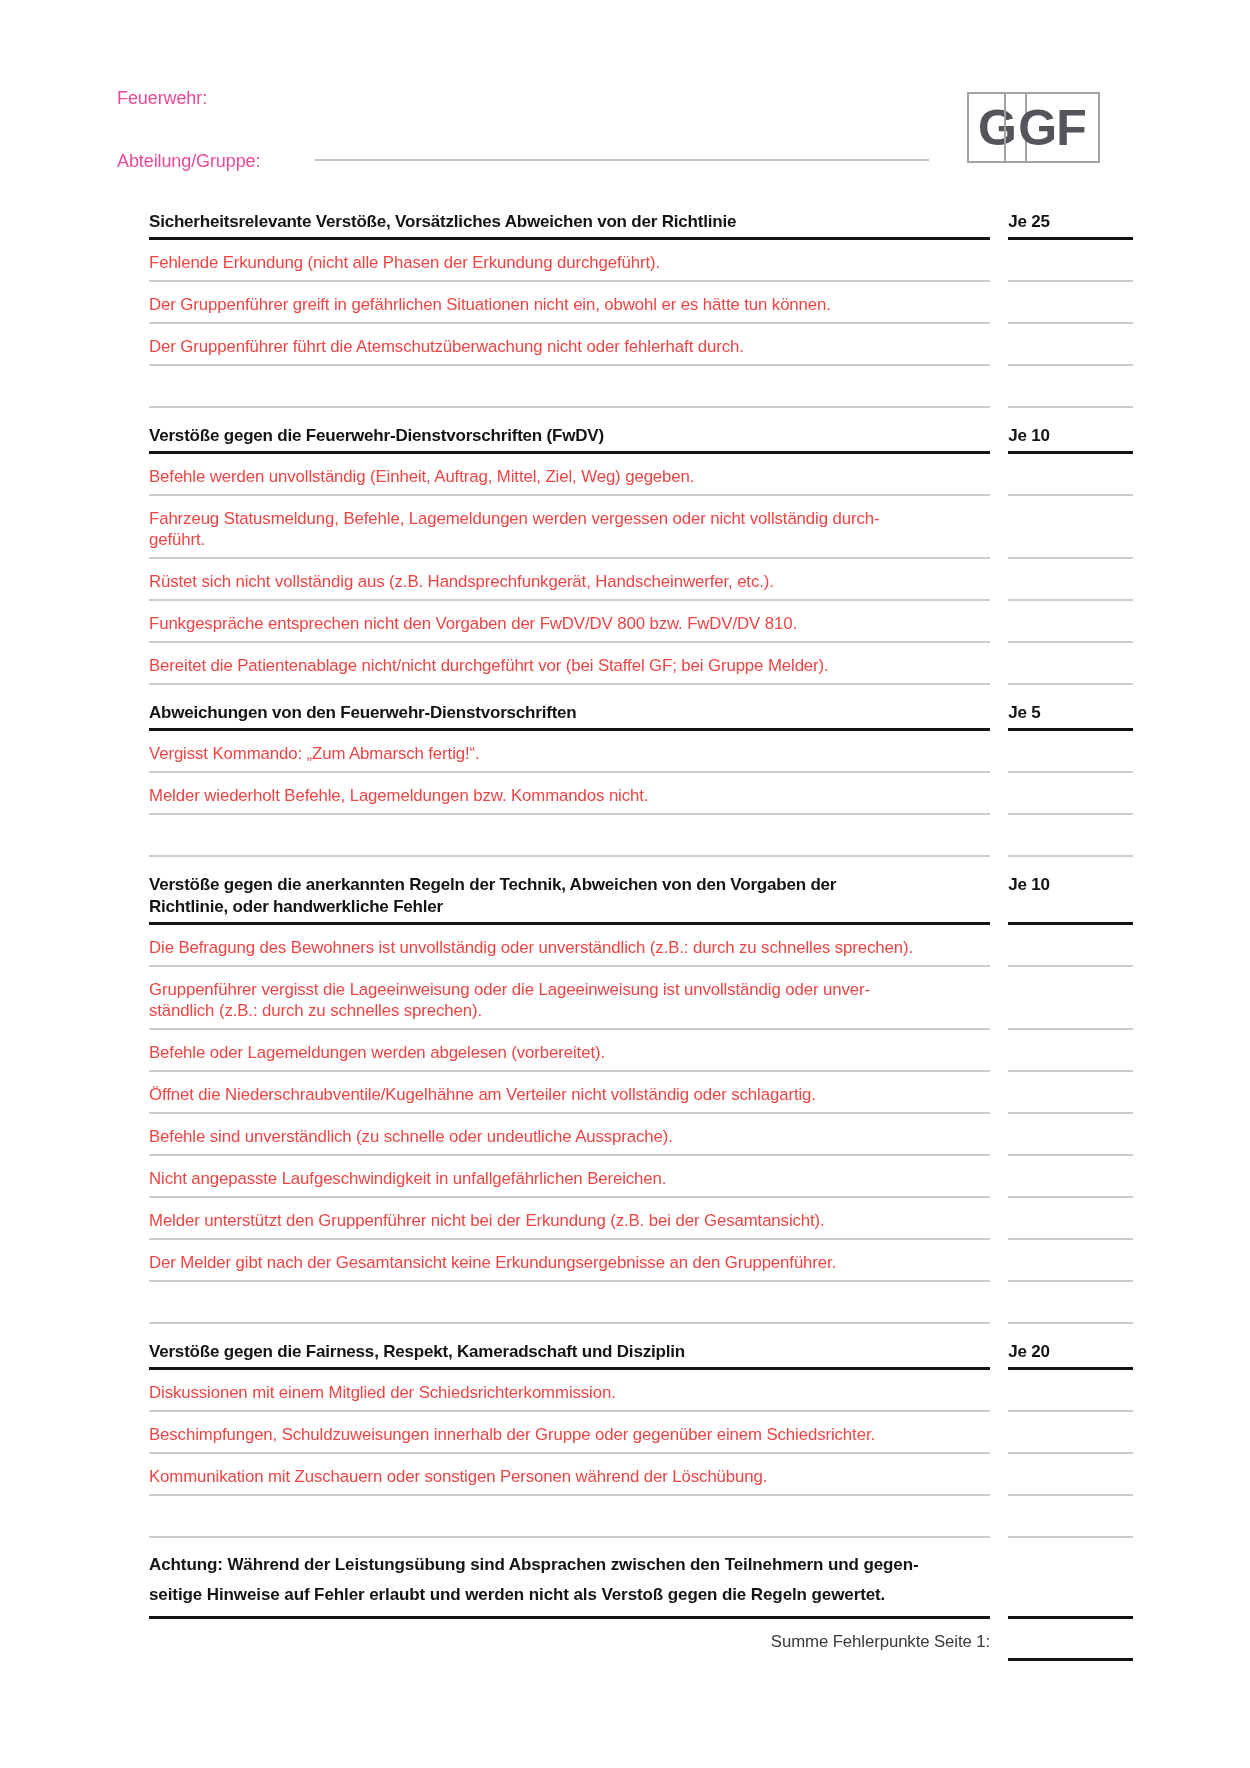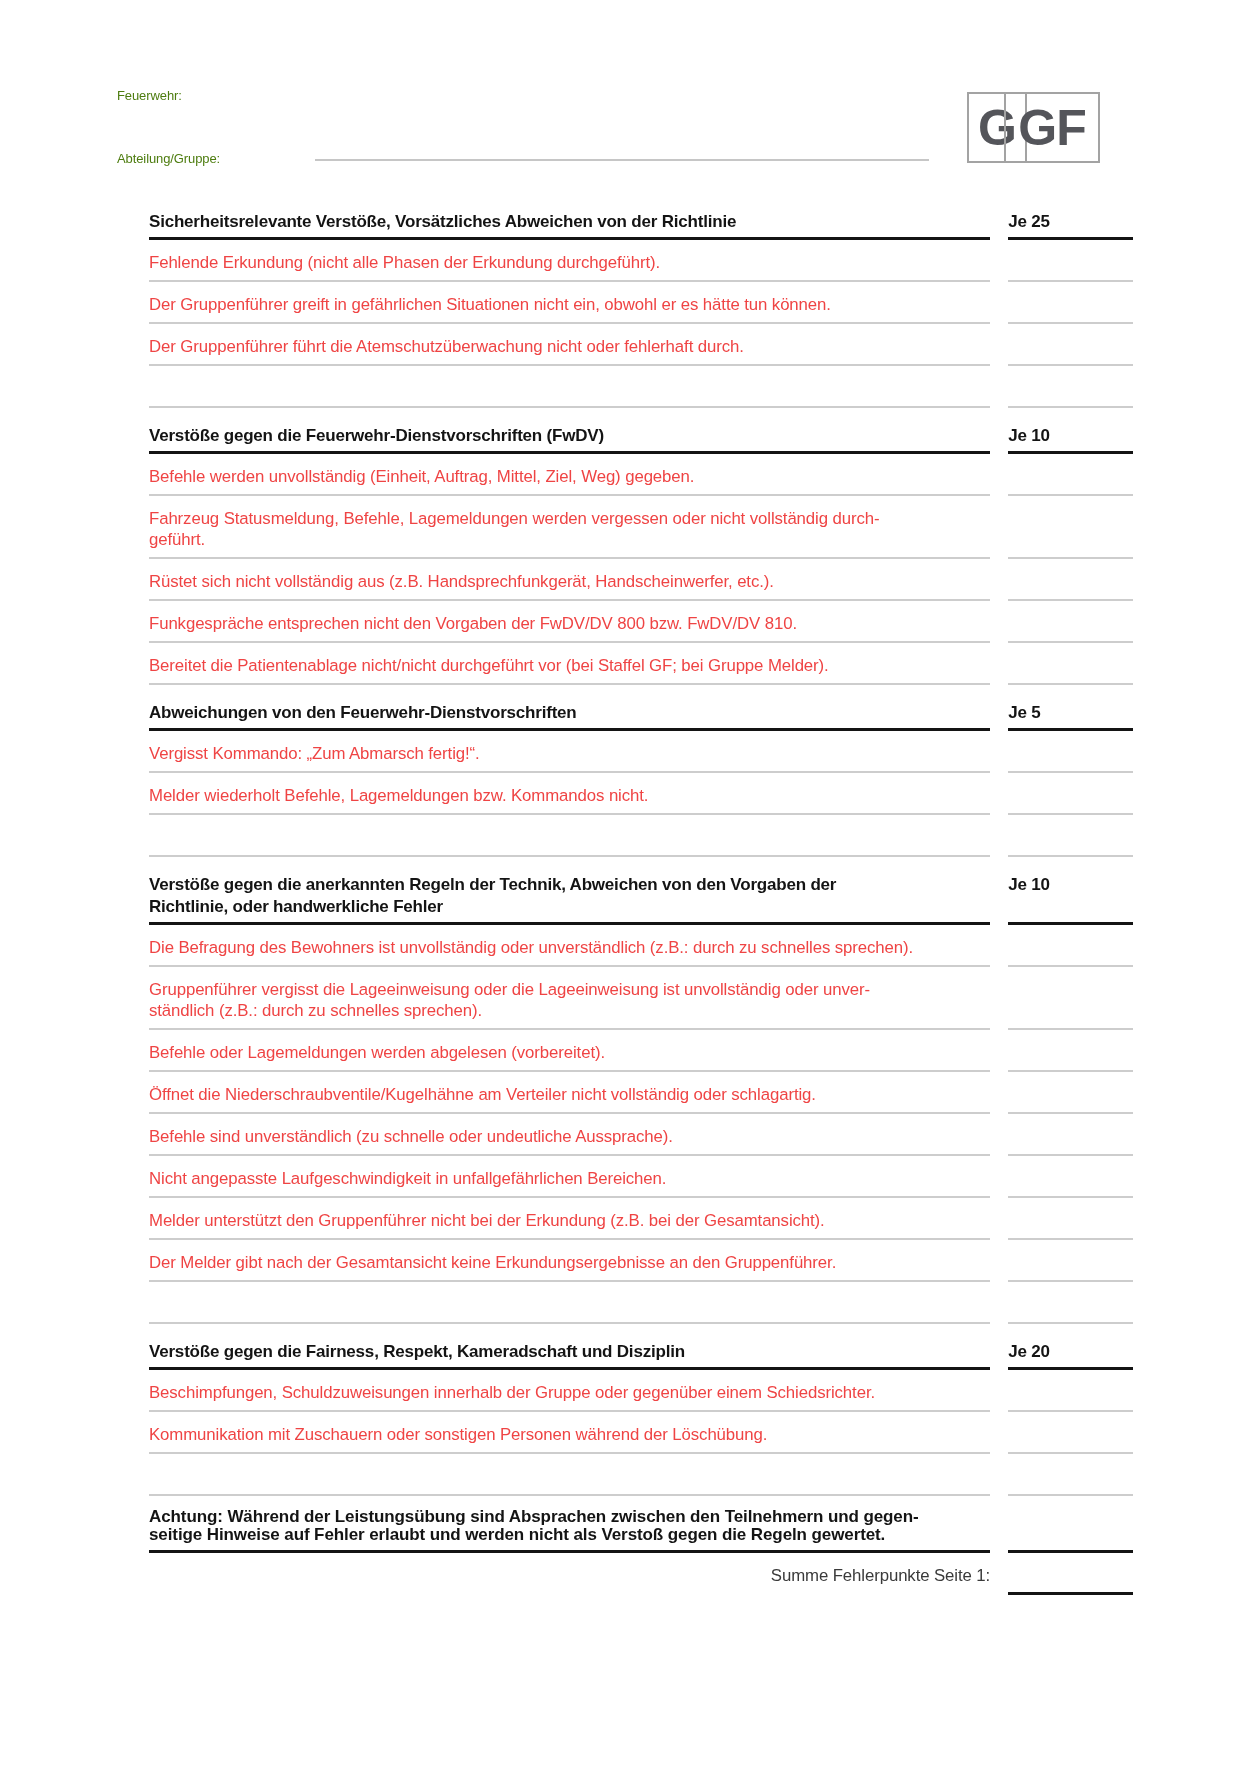--- a/index.html
+++ b/index.html
@@ -5,21 +5,21 @@
   html,body{margin:0;padding:0;background:#ffffff;}
   .page{
     position:relative;
     width:1250px;height:1768px;
     background:#ffffff;
     font-family:"Liberation Sans", sans-serif;
     color:#3a3a3a;
     overflow:hidden;
   }
   
-  .lbl{position:absolute;font-size:13px;color:#4d7c0f;letter-spacing:-0.1px;}
+  .lbl{position:absolute;font-size:18px;color:#ec4899;letter-spacing:-0.1px;}
   .lbl-feuerwehr{left:117px;top:88px;}
   .lbl-abteilung{left:117px;top:151px;}
   .input-line{
     position:absolute;left:315px;top:139px;width:614px;height:20px;
     border-bottom:2px solid #c6c6c6;
   }
   .badge{
     position:absolute;top:92px;height:71px;
     border:2px solid #a3a3a3;box-sizing:border-box;
     display:flex;align-items:center;justify-content:center;
@@ -48,21 +48,21 @@
   }
   .head .main,.head .score{
     padding:17px 0 4px;
     font-size:17px;line-height:22px;font-weight:700;color:#141414;
     letter-spacing:-0.2px;
     border-bottom:3px solid #141414;
   }
   .sec-first .head .main,.sec-first .head .score{padding-top:26px;}
   .notice .main,.notice .score{
     padding:12px 0 6px;
-    font-weight:700;color:#141414;line-height:18px;font-size:17px;
+    font-weight:700;color:#141414;line-height:30px;font-size:17px;
     border-bottom:3px solid #141414;
   }
   .sum .main{
     border-bottom:none;
     text-align:right;
     padding:12px 0 6px;
     color:#3a3a3a;
   }
   .sum .score{
     padding:12px 0 6px;
@@ -196,20 +196,24 @@
         <div class="cell score"></div>
       </div>
     </div>
 
     <div class="sec">
       <div class="row head">
         <div class="cell main">Verstöße gegen die Fairness, Respekt, Kameradschaft und Disziplin</div>
         <div class="cell score">Je 20</div>
       </div>
       <div class="row">
+        <div class="cell main">Diskussionen mit einem Mitglied der Schiedsrichterkommission.</div>
+        <div class="cell score"></div>
+      </div>
+      <div class="row">
         <div class="cell main">Beschimpfungen, Schuldzuweisungen innerhalb der Gruppe oder gegenüber einem Schiedsrichter.</div>
         <div class="cell score"></div>
       </div>
       <div class="row">
         <div class="cell main">Kommunikation mit Zuschauern oder sonstigen Personen während der Löschübung.</div>
         <div class="cell score"></div>
       </div>
       <div class="row">
         <div class="cell main"></div>
         <div class="cell score"></div>

